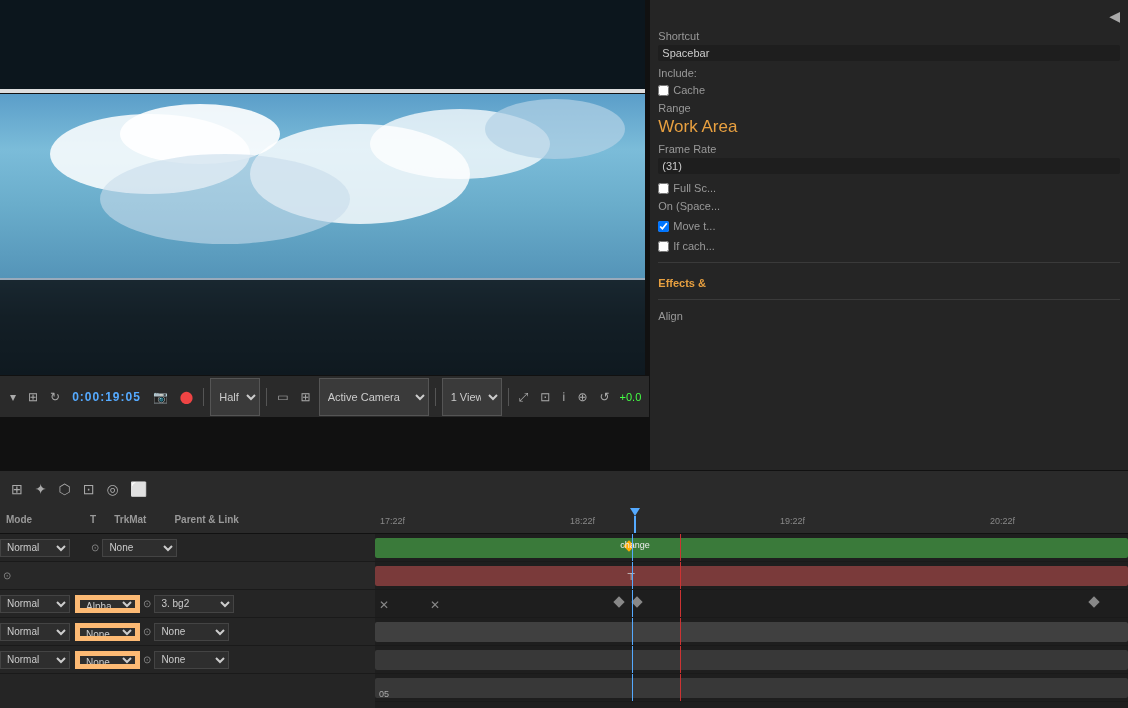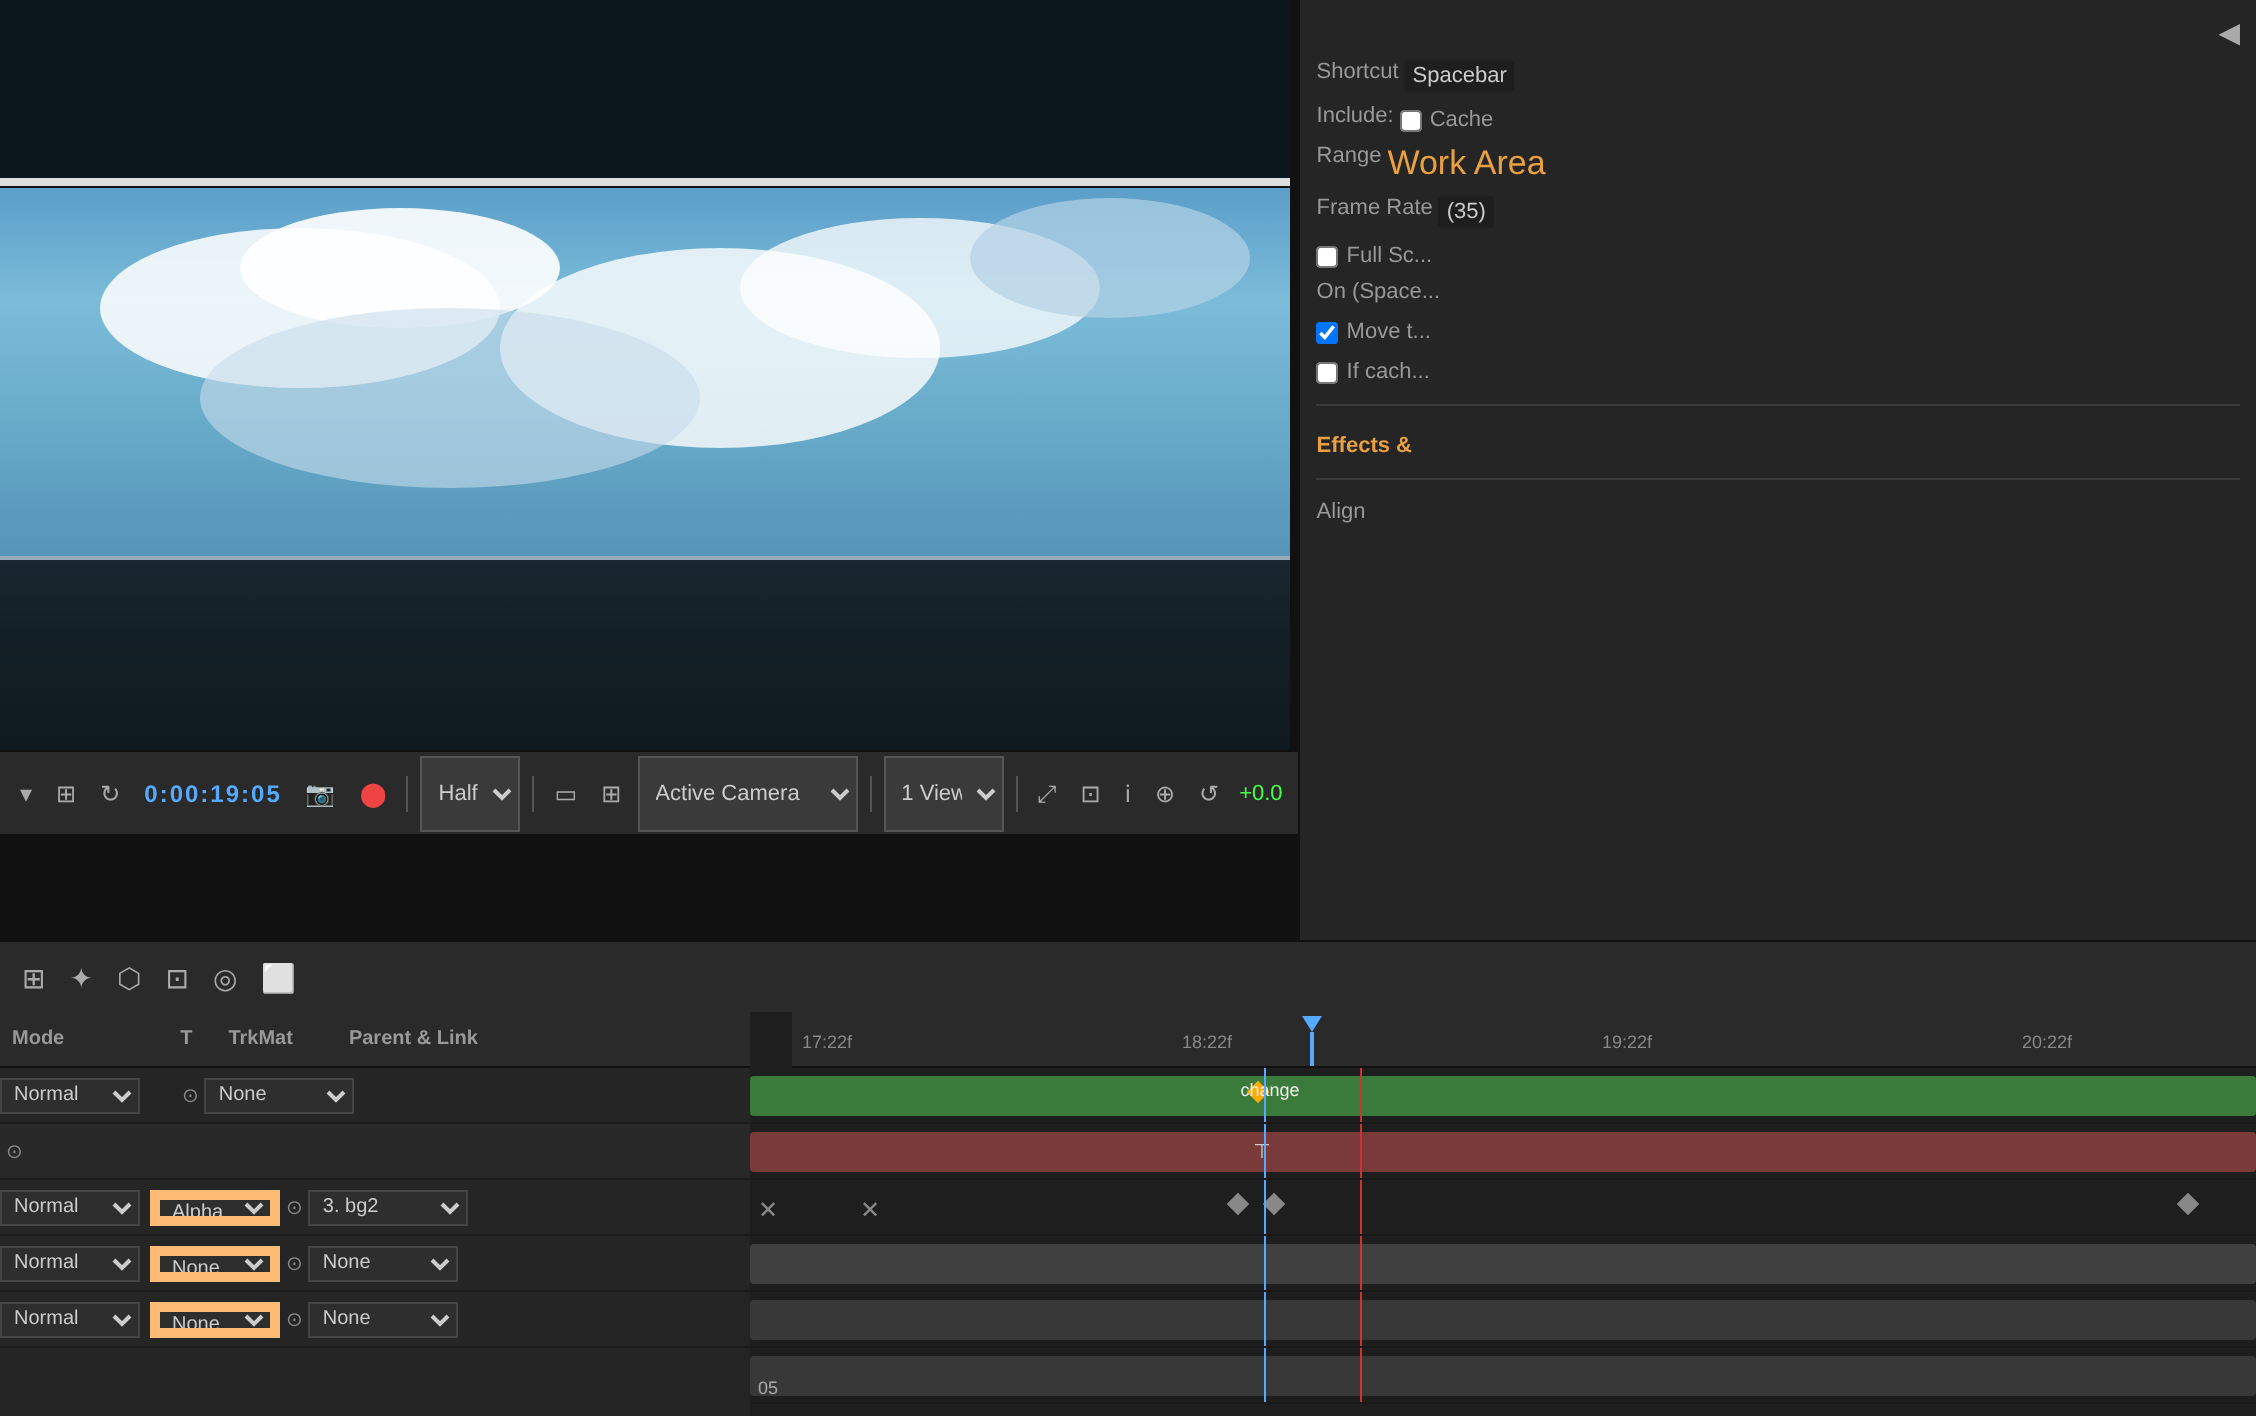--- a/index.html
+++ b/index.html
@@ -190,21 +190,21 @@
 
     .panel-collapse-btn {
       color: #aaa;
       font-size: 14px;
       cursor: pointer;
       text-align: right;
     }
 
     .panel-row {
       display: flex;
-      flex-direction: row;
+      flex-direction: column;
       gap: 3px;
     }
 
     .panel-label {
       color: #999;
       font-size: 11px;
     }
 
     .panel-value {
       color: #ccc;
@@ -357,21 +357,20 @@
     }
 
     
     .timeline-ruler {
       height: 28px;
       background: #2a2a2a;
       display: flex;
       align-items: center;
       position: relative;
       border-bottom: 1px solid #111;
-      margin-left: 21px;
     }
 
     .ruler-marks {
       display: flex;
       width: 100%;
       height: 100%;
       position: relative;
     }
 
     .ruler-label {
@@ -533,21 +532,21 @@
     </div>
 
     <div class="panel-row">
       <span class="panel-label">Range</span>
       <span class="panel-value-orange">Work Area</span>
     </div>
 
 
     <div class="panel-row">
       <span class="panel-label">Frame Rate</span>
-      <span class="panel-value">(35)</span>
+      <span class="panel-value">(31)</span>
     </div>
 
     <div class="checkbox-row">
       <input type="checkbox" style="">
       <span class="panel-label">Full Sc...</span>
     </div>
 
     <div class="panel-row">
       <span class="panel-label">On (Space...</span>
     </div>

